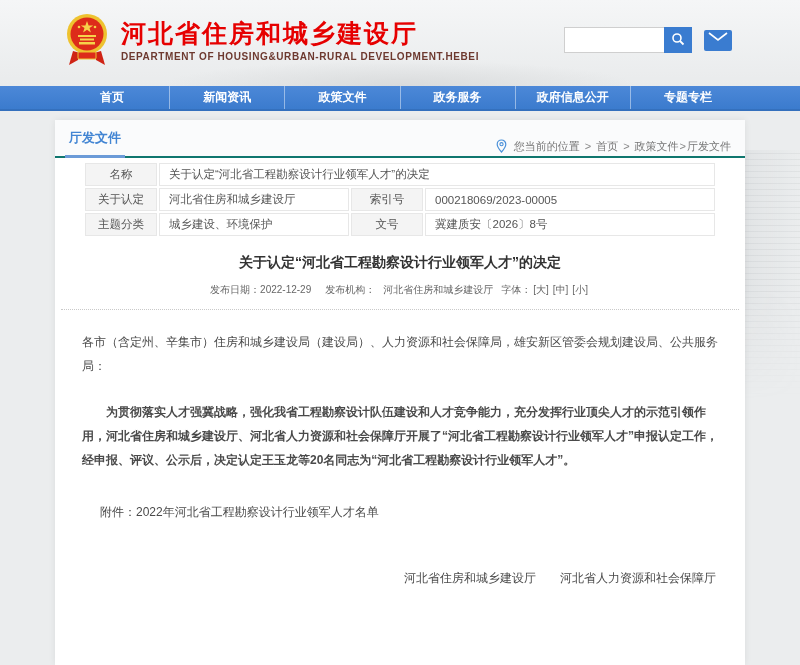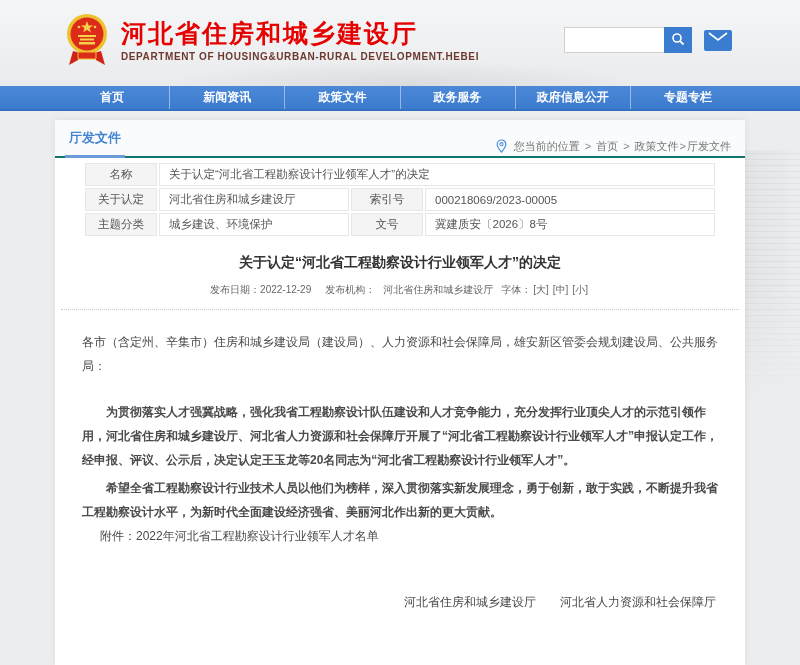--- a/index.html
+++ b/index.html
@@ -131,21 +131,21 @@
   .font-size-btn { cursor:pointer; margin:0 2px; }
   .dotted-divider {
     border:none; border-top:1px dotted #c9c9c9; margin:12px 6px 0;
   }
   .article-body {
     padding:16px 27px 0; font-size:12px; color:#4a4a4a; line-height:24px;
   }
   .para-addressee { margin-top:4px; }
   .para-indent { text-indent:2em; margin-top:22px;font-weight:bold; }
   .para-indent + .para-indent { margin-top:4px; }
-  .para-attachment { padding-left:18px; }
+  .para-attachment { padding-left:18px; margin-top:28px; }
   .signature-line { text-align:right; padding-right:2px; margin-top:42px; color:#4a4a4a; }
 </style>
 </head>
 <body>
 
 <header class="banner">
   <div class="banner-inner">
     <div class="brand">
       <span class="emblem">
         <svg width="44" height="58" viewBox="0 0 44 58">
@@ -258,19 +258,18 @@
 
   <div class="article-meta">
     <span>发布日期：</span><span>2022-12-29</span><span class="gap"></span><span>发布机构：</span><span class="gap-sm"></span><span>河北省住房和城乡建设厅</span><span class="gap-sm"></span><span>字体：</span><span class="font-size-btn">[大]</span><span class="font-size-btn">[中]</span><span class="font-size-btn">[小]</span>
   </div>
 
   <hr class="dotted-divider">
 
   <div class="article-body">
     <p class="para-addressee">各市（含定州、辛集市）住房和城乡建设局（建设局）、人力资源和社会保障局，雄安新区管委会规划建设局、公共服务局：</p>
     <p class="para-indent">为贯彻落实人才强冀战略，强化我省工程勘察设计队伍建设和人才竞争能力，充分发挥行业顶尖人才的示范引领作用，河北省住房和城乡建设厅、河北省人力资源和社会保障厅开展了“河北省工程勘察设计行业领军人才”申报认定工作，经申报、评议、公示后，决定认定王玉龙等20名同志为“河北省工程勘察设计行业领军人才”。</p>
-    <p class="para-indent">希望全省工程勘察设计行业技术人员以他们为榜样，深入贯彻落实新发展理念，勇于创新，敢于实践，不断提升我省工程勘察设计水平，为新时代全面建设经济强省、美丽河北作出新的更大贡献。</p>
     <p class="para-attachment">附件：2022年河北省工程勘察设计行业领军人才名单</p>
     <p class="signature-line">河北省住房和城乡建设厅　　河北省人力资源和社会保障厅</p>
 
   </div>
 
 </main>
 
 </body></html>

